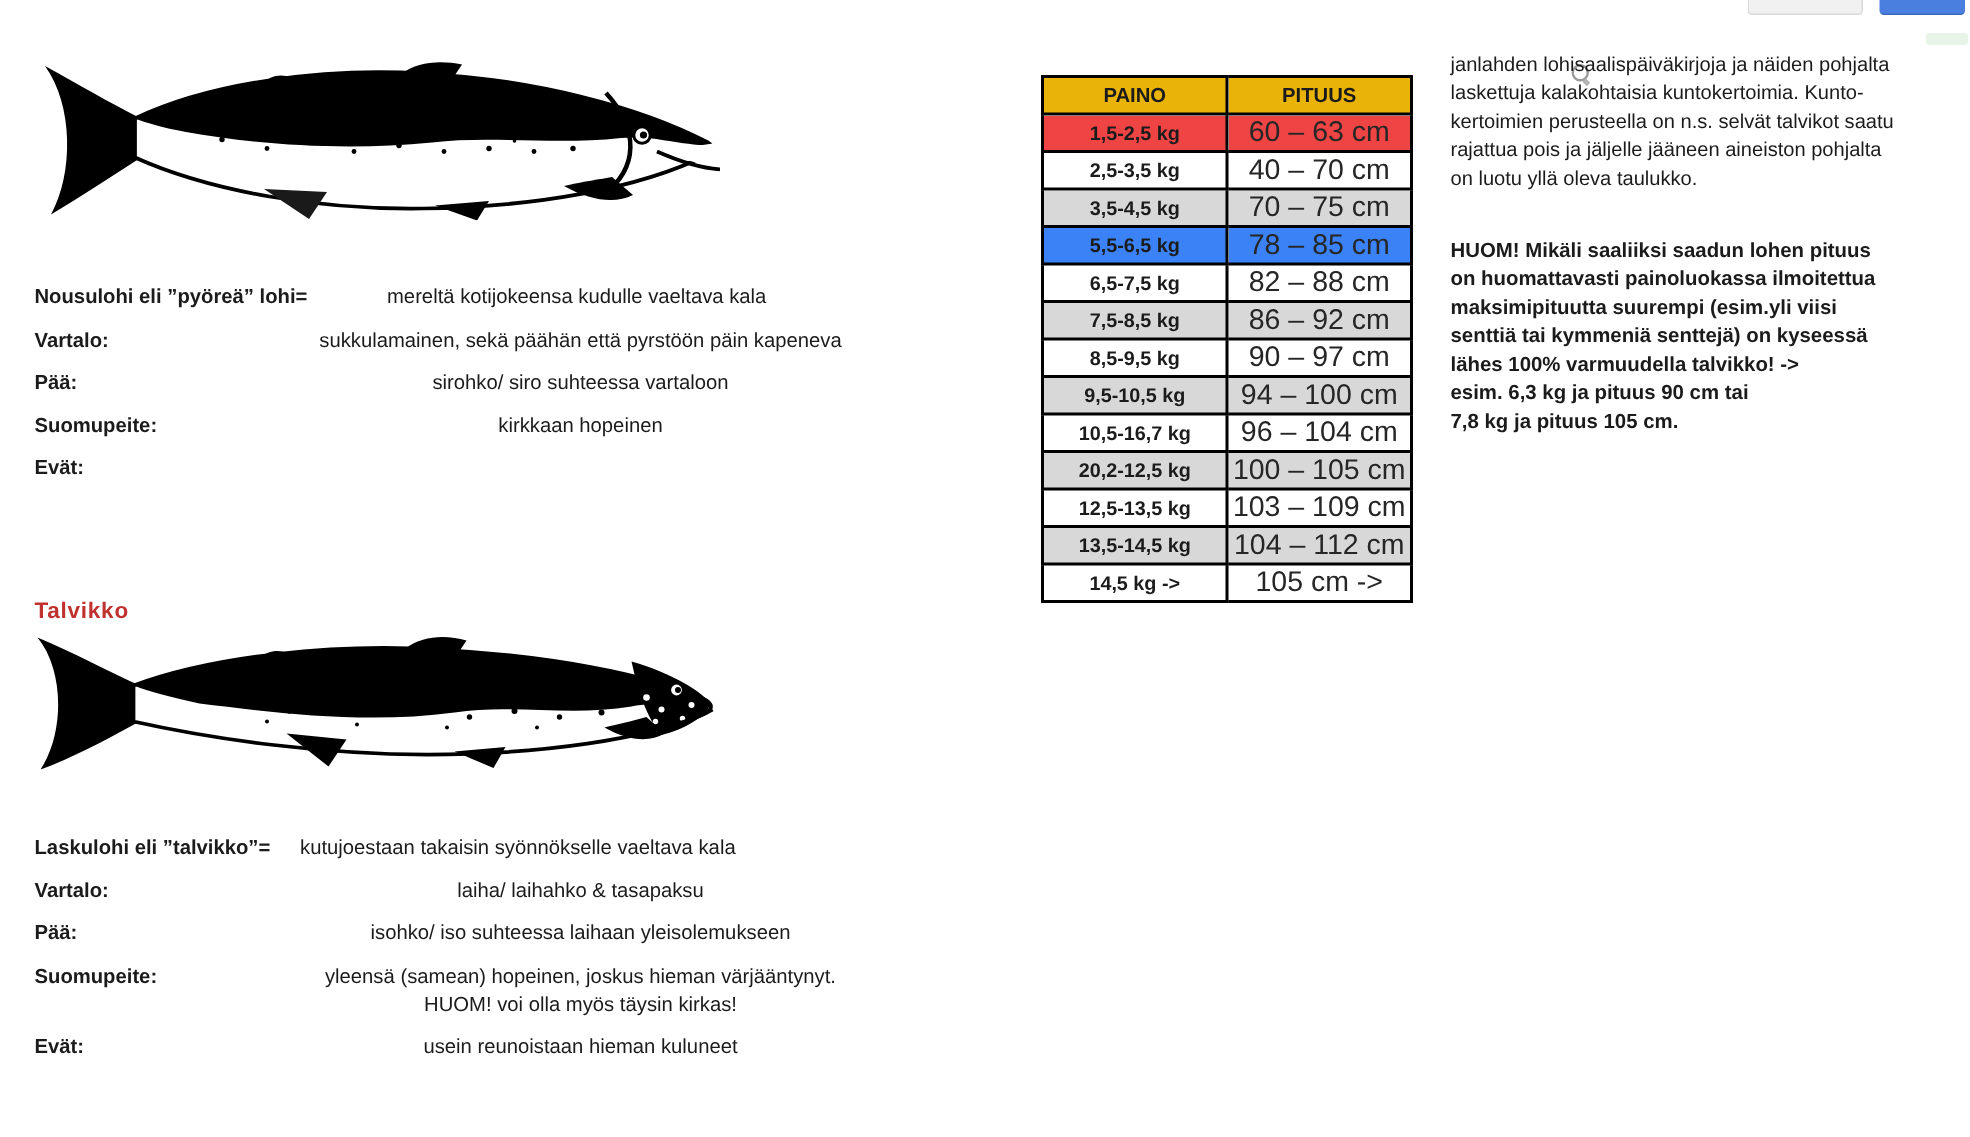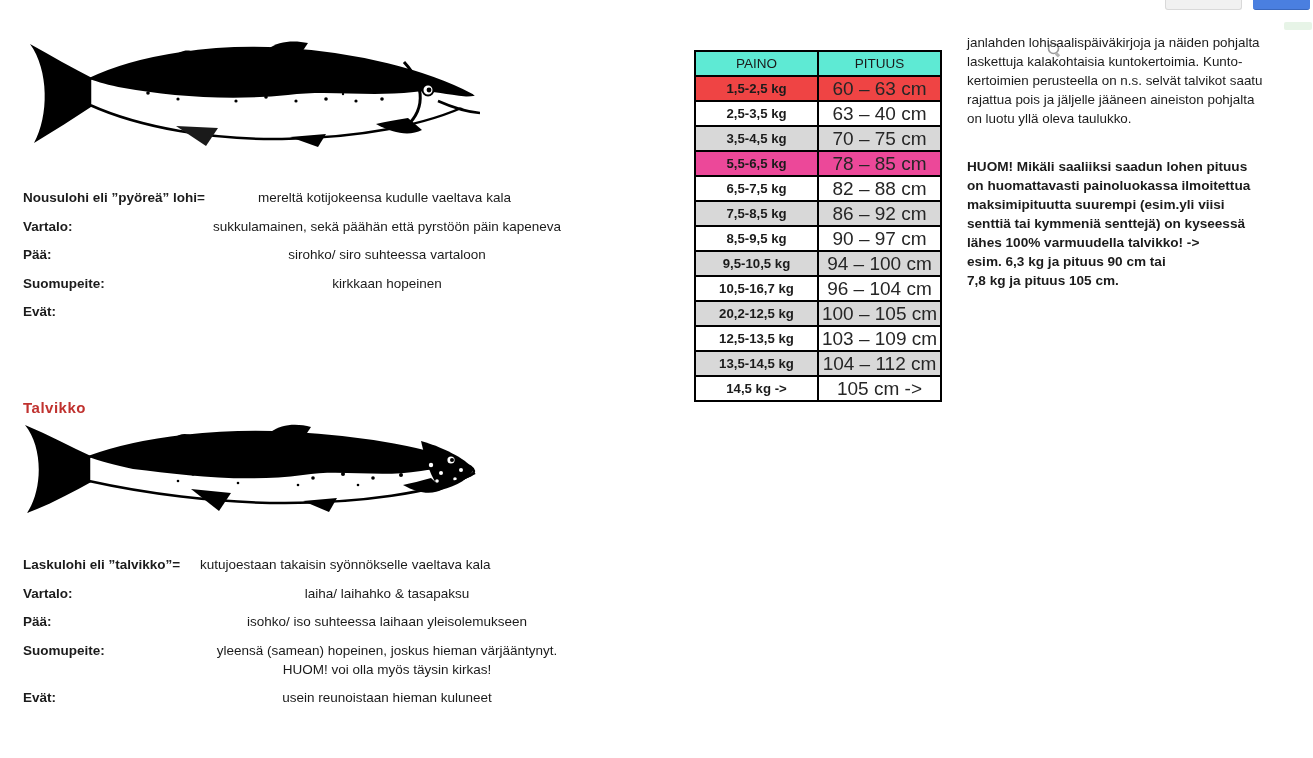--- a/index.html
+++ b/index.html
@@ -25,21 +25,21 @@
   .s2 .lead-label{width:177px;}
   .spec-row{display:flex;margin-bottom:9.5px;align-items:flex-start;}
   .spec-label{font-weight:bold;flex:0 0 128px;}
   .spec-value{flex:1;text-align:center;}
   .talvikko-title{left:23px;top:399px;font-size:15px;font-weight:bold;color:#c0322f;letter-spacing:0.5px;}
 
   
   .paino-table{left:694px;top:50px;}
   table{border-collapse:collapse;table-layout:fixed;width:248px;}
   th,td{border:2px solid #000;text-align:center;padding:0;height:23px;line-height:23px;overflow:hidden;}
-  th{font-size:13.5px;font-weight:normal;background:#5eead4;}
+  th{font-size:13.5px;font-weight:bold;background:#eab308;}
   td.w{font-weight:bold;font-size:13.2px;width:124px;}
   td.l{font-size:19px;width:116px;color:#262626;}
 
   
   .right-para{left:967px;top:33px;width:330px;font-size:13.4px;line-height:19px;}
   .right-note{left:967px;top:157px;width:335px;font-size:13.6px;line-height:19px;font-weight:bold;}
 
   .magnifier{left:1047px;top:42px;width:17px;height:17px;}
   .fish1{left:28px;top:40px;}
   .fish2{left:23px;top:423px;}
@@ -176,27 +176,27 @@
         <th>PITUUS</th>
       </tr>
     </thead>
     <tbody>
         <tr style="background: #ef4444;">
           <td class="w">1,5-2,5 kg</td>
           <td class="l">60 – 63 cm</td>
         </tr>
         <tr>
           <td class="w">2,5-3,5 kg</td>
-          <td class="l">63 – 40 cm</td>
+          <td class="l">40 – 70 cm</td>
         </tr>
         <tr style="background: rgb(216, 216, 216);">
           <td class="w">3,5-4,5 kg</td>
           <td class="l">70 – 75 cm</td>
         </tr>
-        <tr style="background: #ec4899;">
+        <tr style="background: #3b82f6;">
           <td class="w">5,5-6,5 kg</td>
           <td class="l">78 – 85 cm</td>
         </tr>
         <tr>
           <td class="w">6,5-7,5 kg</td>
           <td class="l">82 – 88 cm</td>
         </tr>
         <tr style="background: rgb(216, 216, 216);">
           <td class="w">7,5-8,5 kg</td>
           <td class="l">86 – 92 cm</td>

